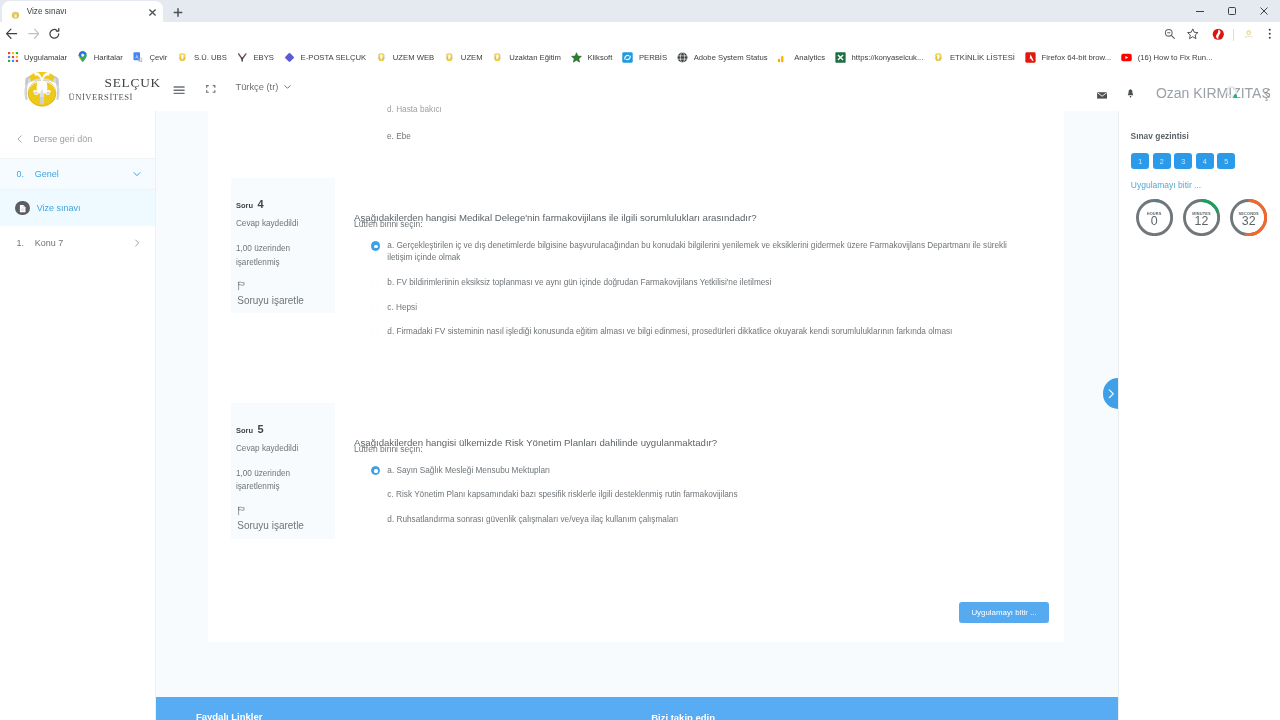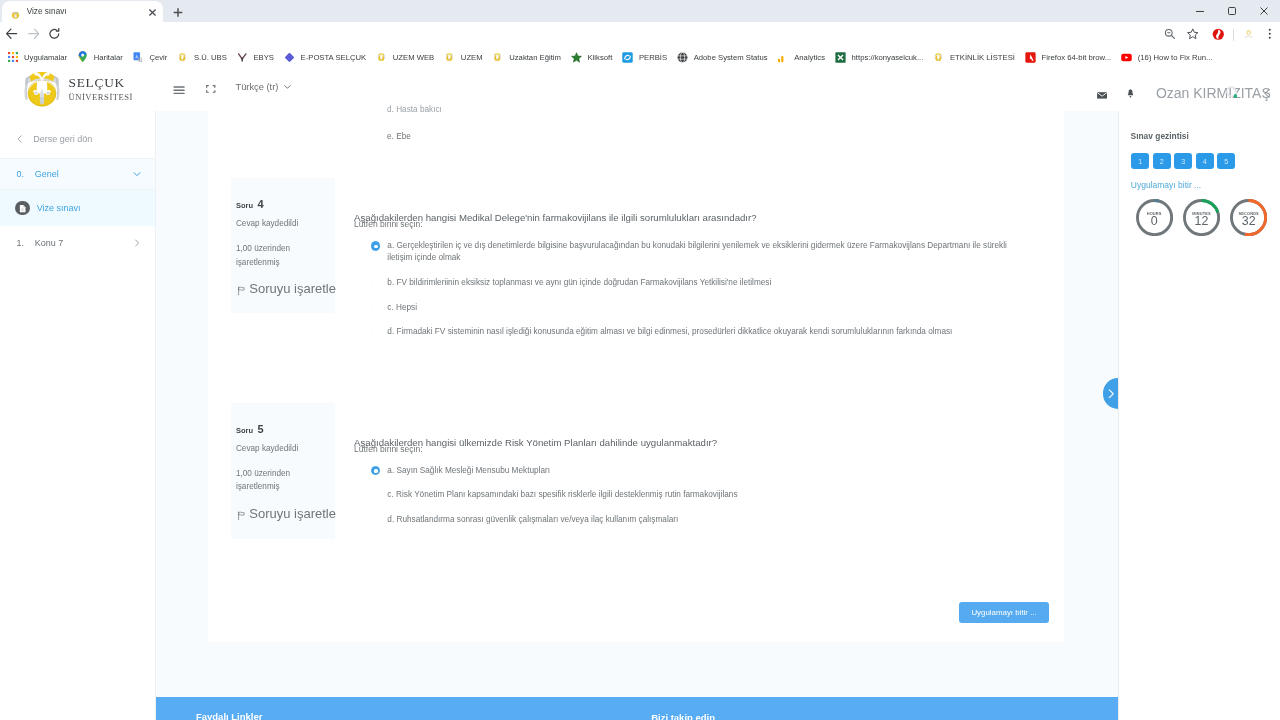--- a/index.html
+++ b/index.html
@@ -49,21 +49,21 @@
   .bm-ico { width:11px; height:11px; flex:0 0 auto; display:flex; align-items:center; justify-content:center; }
   .bm-label { font-size:7.7px; color:#3c4043; margin-left:6px; white-space:nowrap; }
 
   
   #page { position:absolute; left:0; top:68px; width:1280px; height:652px; background:#fff; overflow:hidden; }
 
   
   #navbar { position:absolute; left:0; top:0; width:1280px; height:45px; background:#fff; border-bottom:2px solid #2da1dd; }
   #brand { position:absolute; left:21px; top:1px; display:flex; align-items:center; }
   #brand-text { margin-left:5.5px; line-height:1; position:relative; top:-1.5px;}
-  #brand-name { font-family:"Liberation Serif", serif; font-size:13.3px; letter-spacing:0.8px; color:#3d4144; font-weight:400; display:block;}
+  #brand-name { font-family:"Liberation Serif", serif; font-size:13.3px; letter-spacing:0.8px; color:#3d4144; font-weight:400; display:block;margin-left:36px;}
   #brand-sub { font-family:"Liberation Serif", serif; font-size:8.6px; letter-spacing:0.52px; color:#55595c; display:block; margin-top:3.6px;}
   .nav-icon-btn { position:absolute; width:18px; height:18px; }
   #nav-lang { position:absolute; left:235.5px; top:13.5px; font-size:9.3px; color:#6a6f73; display:flex; align-items:center; }
   #nav-right { position:absolute; left:0; top:0; width:1280px; height:42px; }
   #nav-user { position:absolute; left:1155.9px; top:17.2px; font-size:14px; color:#9aa0a6; }
 
   
   #sidebar { position:absolute; left:0; top:43px; width:155.75px; height:609px; background:#fff; border-right:1px solid #eef1f3; }
   .sb-row { position:absolute; left:0; width:154.75px; display:flex; align-items:center; padding:0 13px 0 16.5px; font-size:9px; }
   .sb-back { color:#9aa0a6; top:16.5px; height:22px; }
@@ -96,21 +96,21 @@
   .partial-opts .opt.cut { top:-6.5px; color:#9ba2a7; }
   .partial-opts .opt.second { top:21px; }
 
   .qblock { position:absolute; left:0; width:856px; }
   .qinfo { position:absolute; left:23.2px; top:0; width:104px; background:#f8fbfd; }
   .qi-head { position:absolute; left:4.5px; top:16px; color:#3e4448; font-weight:bold; white-space:nowrap; }
   .qi-soru { font-size:7.5px; }
   .qi-n { font-size:11px; }
   .qi-state { position:absolute; left:4.5px; top:41.5px; font-size:8.2px; color:#6f7579; white-space:nowrap; }
   .qi-marks { position:absolute; left:4.5px; top:64.5px; font-size:8.2px; color:#6f7579; line-height:13.3px; width:82px; }
-  .qi-flag { position:absolute; left:5.8px; top:103.5px; font-size:13px; color:#6f7579; display:flex; align-items:flex-end; gap:4px; white-space:nowrap;}
+  .qi-flag { position:absolute; left:5.8px; top:103.5px; font-size:10px; color:#6f7579; display:flex; align-items:flex-start; gap:4px; white-space:nowrap;flex-direction:column;}
   .qbody { position:absolute; left:145.8px; top:0; width:700px; }
   .qtext { position:absolute; left:0; top:13px; font-size:9.65px; color:#5c6367; line-height:14px; width:700px;margin-top:20px; }
   .qchoose { position:absolute; left:0; top:41.5px; font-size:8.5px; color:#6f7579; }
   .qopts { position:absolute; left:33.3px; top:62px; width:640px; }
   .qopt { position:relative; font-size:8.22px; color:#6f7579; line-height:12.2px; margin-bottom:12.6px; }
   .qopt-t { display:block; }
   .qopt .radio { position:absolute; left:-16.4px; top:1.4px; width:9.4px; height:9.4px; border-radius:50%; border:1px solid #fdfdfe; background:#fff; box-sizing:border-box; }
   .qopt .radio.on { background:#3fa0e8; border-color:#3fa0e8; }
   .qopt .radio.on:after { content:''; position:absolute; left:2.5px; top:2.5px; width:3.2px; height:3.2px; border-radius:50%; background:#fff; }
   .finish-row { position:absolute; left:0; top:490.5px; width:856px; display:flex; justify-content:flex-end; padding-right:15px; }

